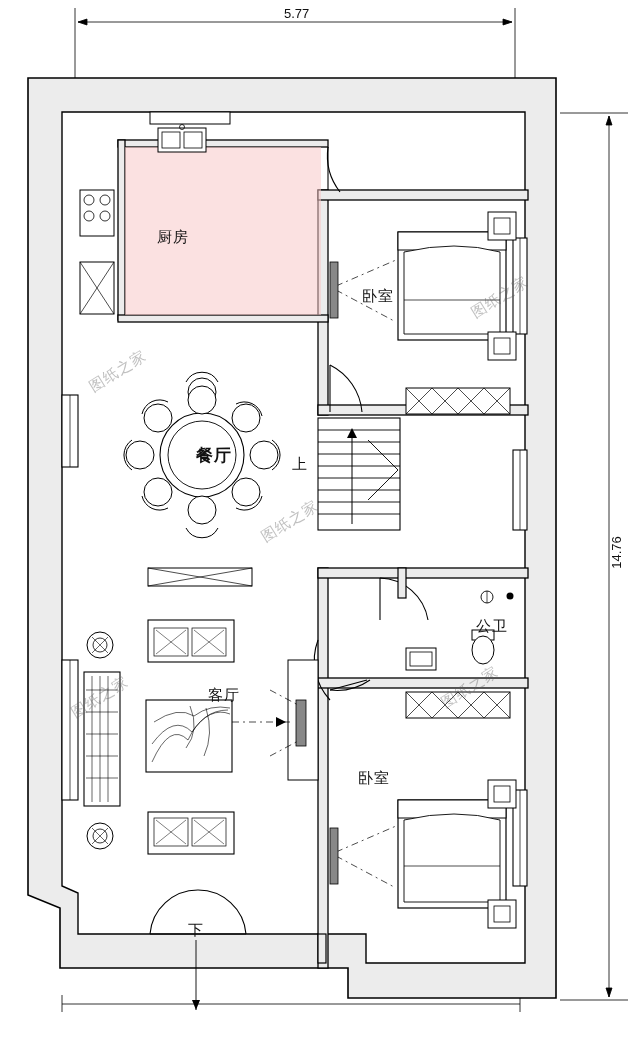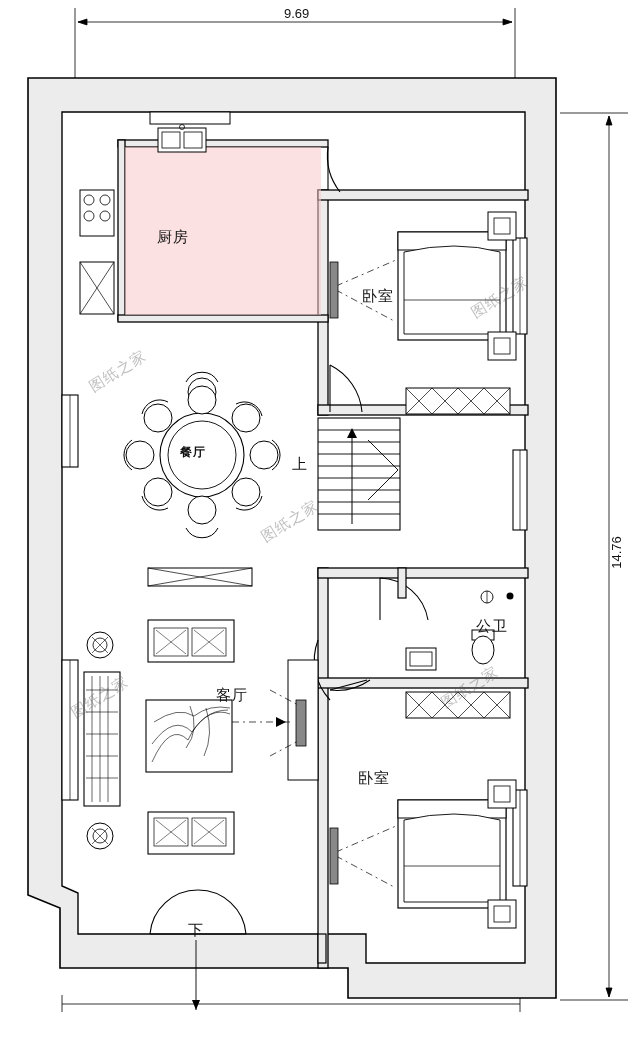--- a/index.html
+++ b/index.html
@@ -358,31 +358,31 @@
     <path d="M196 1010 l-4 -10 l8 0 z" fill="#000"></path>
   </g>
 
   <g stroke="#000" stroke-width="1.2" fill="#ececec">
     <rect x="398" y="568" width="8" height="30"></rect>
     <rect x="318" y="934" width="8" height="29"></rect>
   </g>
 
 </svg>
 
-<div class="dim-label" style="left:284px; top:6px;">9.69</div>
+<div class="dim-label" style="left:284px; top:6px;">5.77</div>
 
 <div class="dim-label vert" style="left:600px; top:545px;">14.76</div>
 
 <div class="room-label" style="left:157px; top:228px;font-family:Liberation Mono, monospace;">厨房</div>
 
 <div class="room-label" style="left:362px; top:287px;">卧室</div>
 
-<div class="room-label" style="left:180px; top:444px; font-size:12px; font-weight:bold;">餐厅</div>
-
-<div class="room-label" style="left:216px; top:686px;">客厅</div>
+<div class="room-label" style="left:196px; top:444px; font-size:17px; font-weight:bold;">餐厅</div>
+
+<div class="room-label" style="left:208px; top:686px;">客厅</div>
 
 <div class="room-label" style="left:432px; top:617px;margin-left:44px;">公卫</div>
 
 <div class="room-label" style="left:358px; top:769px;">卧室</div>
 
 <div class="small-label" style="left:292px; top:455px; font-size:15px;">上</div>
 
 <div class="small-label" style="left:188px; top:921px; font-size:15px;">下</div>
 
 <div class="wm" style="left:86px; top:362px;">图纸之家</div>

